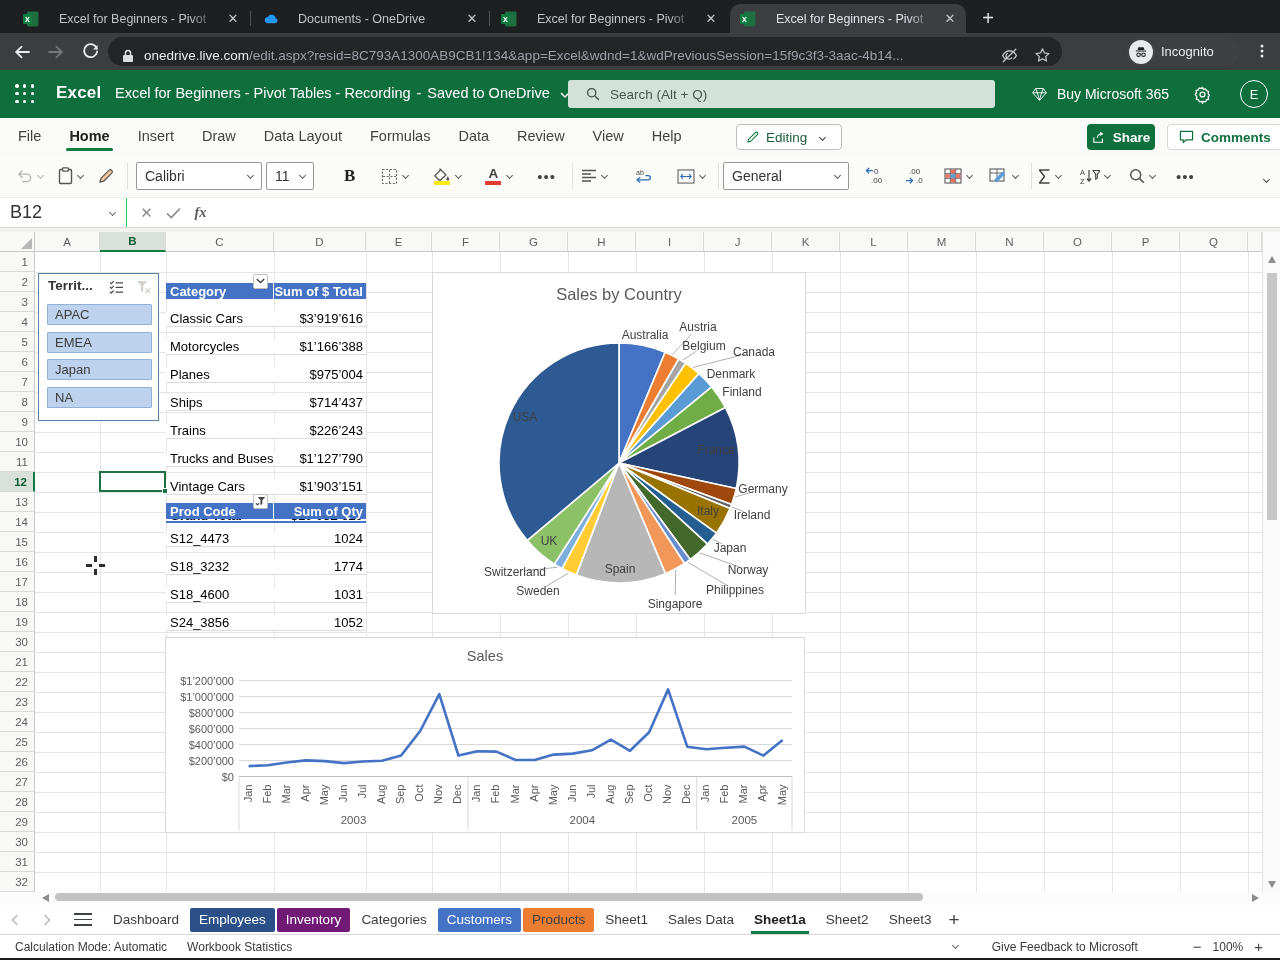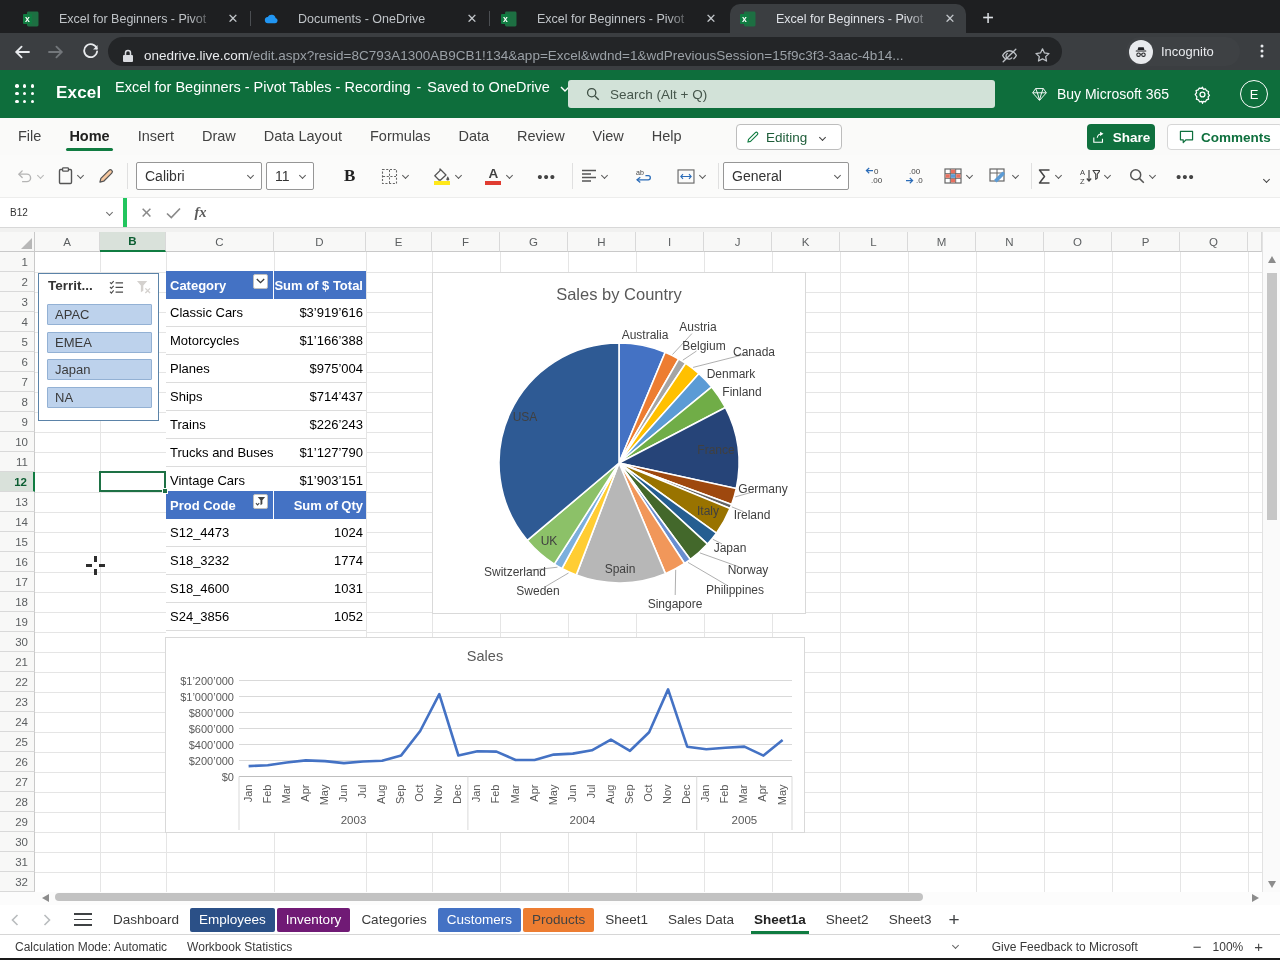--- a/index.html
+++ b/index.html
@@ -27,21 +27,21 @@
   .incog-chip { position:absolute; left:1126px; top:4px; width:114px; height:29px; background:#3E4144; border-radius:15px; display:flex; align-items:center; padding:0 12px 0 3px; }
   .incog-circ { width:24px; height:24px; border-radius:50%; background:#E8EAED; display:flex; align-items:center; justify-content:center; }
   .incog-chip span { color:#E8EAED; font-size:13px; margin-left:8px; }
   .browser-menu { position:absolute; left:1250px; top:6px; width:24px; height:24px; display:flex; align-items:center; justify-content:center; }
 
   
   .banner { position:absolute; left:0; top:70px; width:1280px; height:48px; background:#0E6E3C; color:#fff; }
   .waffle { position:absolute; left:14px; top:13px; width:22px; height:22px; display:grid; grid-template-columns:repeat(3,1fr); gap:3.5px; padding:1px; }
   .waffle i { width:3.5px; height:3.5px; background:#fff; border-radius:50%; }
   .app-name { position:absolute; left:56px; top:13px; font-size:17px; font-weight:700; letter-spacing:.2px; }
-  .doc-title { position:absolute; left:115px; top:9px; font-size:14.5px; white-space:nowrap; }
+  .doc-title { position:absolute; left:115px; top:15px; font-size:14.5px; white-space:nowrap; }
   .doc-title .sep { margin:0 6px; }
   .searchbox { position:absolute; left:568px; top:10px; width:427px; height:28px; background:#D2E2D8; border-radius:3px; display:flex; align-items:center; padding-left:18px; }
   .searchbox span { color:#45564B; font-size:13.5px; margin-left:10px; }
   .banner-right { position:absolute; right:0; top:0; height:48px; display:flex; align-items:center; }
   .buy-link { display:flex; align-items:center; font-size:14px; color:#fff; margin-right:24px; }
   .buy-link svg { margin-right:9px; }
   .gear-btn { margin-right:28px; display:flex; }
   .avatar { width:28px; height:28px; border-radius:50%; border:1.6px solid #fff; color:#fff; font-size:13px; display:flex; align-items:center; justify-content:center; margin-right:12px; }
 
   
@@ -64,21 +64,21 @@
   .tb-sep { width:1px; height:26px; background:#E0E0E0; margin:0 8px; }
   .combo { height:28px; background:#fff; border:1px solid #969696; border-radius:2px; display:flex; align-items:center; justify-content:space-between; padding:0 8px; font-size:14px; color:#333; }
   .disabled { opacity:.42; }
   .bold-b { font-family:"Liberation Serif", serif; font-weight:700; font-size:17px; color:#222; }
   .color-ico { position:relative; width:18px; height:18px; }
   .color-ico .bar { position:absolute; left:1px; right:1px; bottom:0; height:3.6px; }
   .dots3 { font-size:15px; color:#444; letter-spacing:1px; }
 
   
   .fbar { position:absolute; left:0; top:197px; width:1280px; height:31px; background:#fff; border-top:1px solid #EDEDEC; border-bottom:1px solid #D8D8D8; display:flex; align-items:center; }
-  .namebox { width:127px; height:100%; display:flex; align-items:center; justify-content:space-between; padding:0 8px 0 10px; border-right:4px solid #22c55e; font-size:10px; color:#333; }
+  .namebox { width:127px; height:100%; display:flex; align-items:center; justify-content:space-between; padding:0 8px 0 10px; border-right:1px solid #22c55e; font-size:18px; color:#333; }
   .fbtns { display:flex; align-items:center; padding:0 6px; }
   .fbtn { width:27px; height:27px; display:flex; align-items:center; justify-content:center; color:#8A8A8A; font-size:14px; }
   .fx { font-family:"Liberation Serif", serif; font-style:italic; font-weight:700; color:#5A5A5A; font-size:14.5px; }
   .spacer-band { position:absolute; left:0; top:228px; width:1280px; height:4px; background:#F1F1F0; }
 
   
   .sheet { position:absolute; left:0; top:232px; width:1280px; height:660px; background:#fff; overflow:hidden; }
   .corner { position:absolute; left:0; top:0; width:35px; height:20px; background:#F8F8F7; border-right:1px solid #C9C9C9; border-bottom:1px solid #C9C9C9; }
   .corner i { position:absolute; right:2px; bottom:2px; width:0; height:0; border-style:solid; border-width:0 0 11px 11px; border-color:transparent transparent #B7B7B7 transparent; }
   .colhdr { position:absolute; top:0; height:20px; background:#F8F8F7; border-right:1px solid #D9D9D9; border-bottom:1px solid #C9C9C9; font-size:11.5px; color:#5C5F61; display:flex; align-items:center; justify-content:center; }
@@ -88,21 +88,21 @@
   .gl { position:absolute; background:#E5E5E5; }
 
   
   .slicer { position:absolute; left:38px; top:41px; width:121px; height:148px; background:#fff; border:1px solid #5B83A8; }
   .slicer-title { position:absolute; left:9px; top:4px; font-size:13.5px; font-weight:700; color:#333; }
   .slicer-item { position:absolute; left:8px; width:105px; height:21px; background:#BDD2EC; border:1px solid #93B1D4; border-radius:1px; font-size:13px; color:#3A3A3A; display:flex; align-items:center; padding-left:7px; }
 
   
   .pvt { position:absolute; }
   .pvt-row { display:flex; }
-  .pvt-cell { height:28px; font-size:13px; color:#000; display:flex; align-items:center; overflow:hidden; white-space:nowrap; }
+  .pvt-cell { height:16px; font-size:13px; color:#000; display:flex; align-items:center; overflow:hidden; white-space:nowrap;margin-top:12px; }
   .pvt-c1 { padding-left:4px; }
   .pvt-c2 { justify-content:flex-end; padding-right:3px; }
   .pvt-hdr .pvt-cell { background:#4472C4; color:#fff; font-weight:700; font-size:13px; }
   .pvt-hdr .pvt-c1 { border-right:1px solid #fff; }
   .pvt-data .pvt-cell { border-bottom:1px solid #DCDCDC; background:#fff; }
   .pvt-total .pvt-cell { background:#fff; font-weight:700; border-top:2px solid #4472C4; border-bottom:2px solid #4472C4; }
   .hdr-btn { position:absolute; width:15px; height:15px; background:#fff; border:1px solid #BFBFBF; border-radius:2px; display:flex; align-items:center; justify-content:center; }
 
   
   .chartbox { position:absolute; background:#fff; border:1px solid #D9D9D9; }

